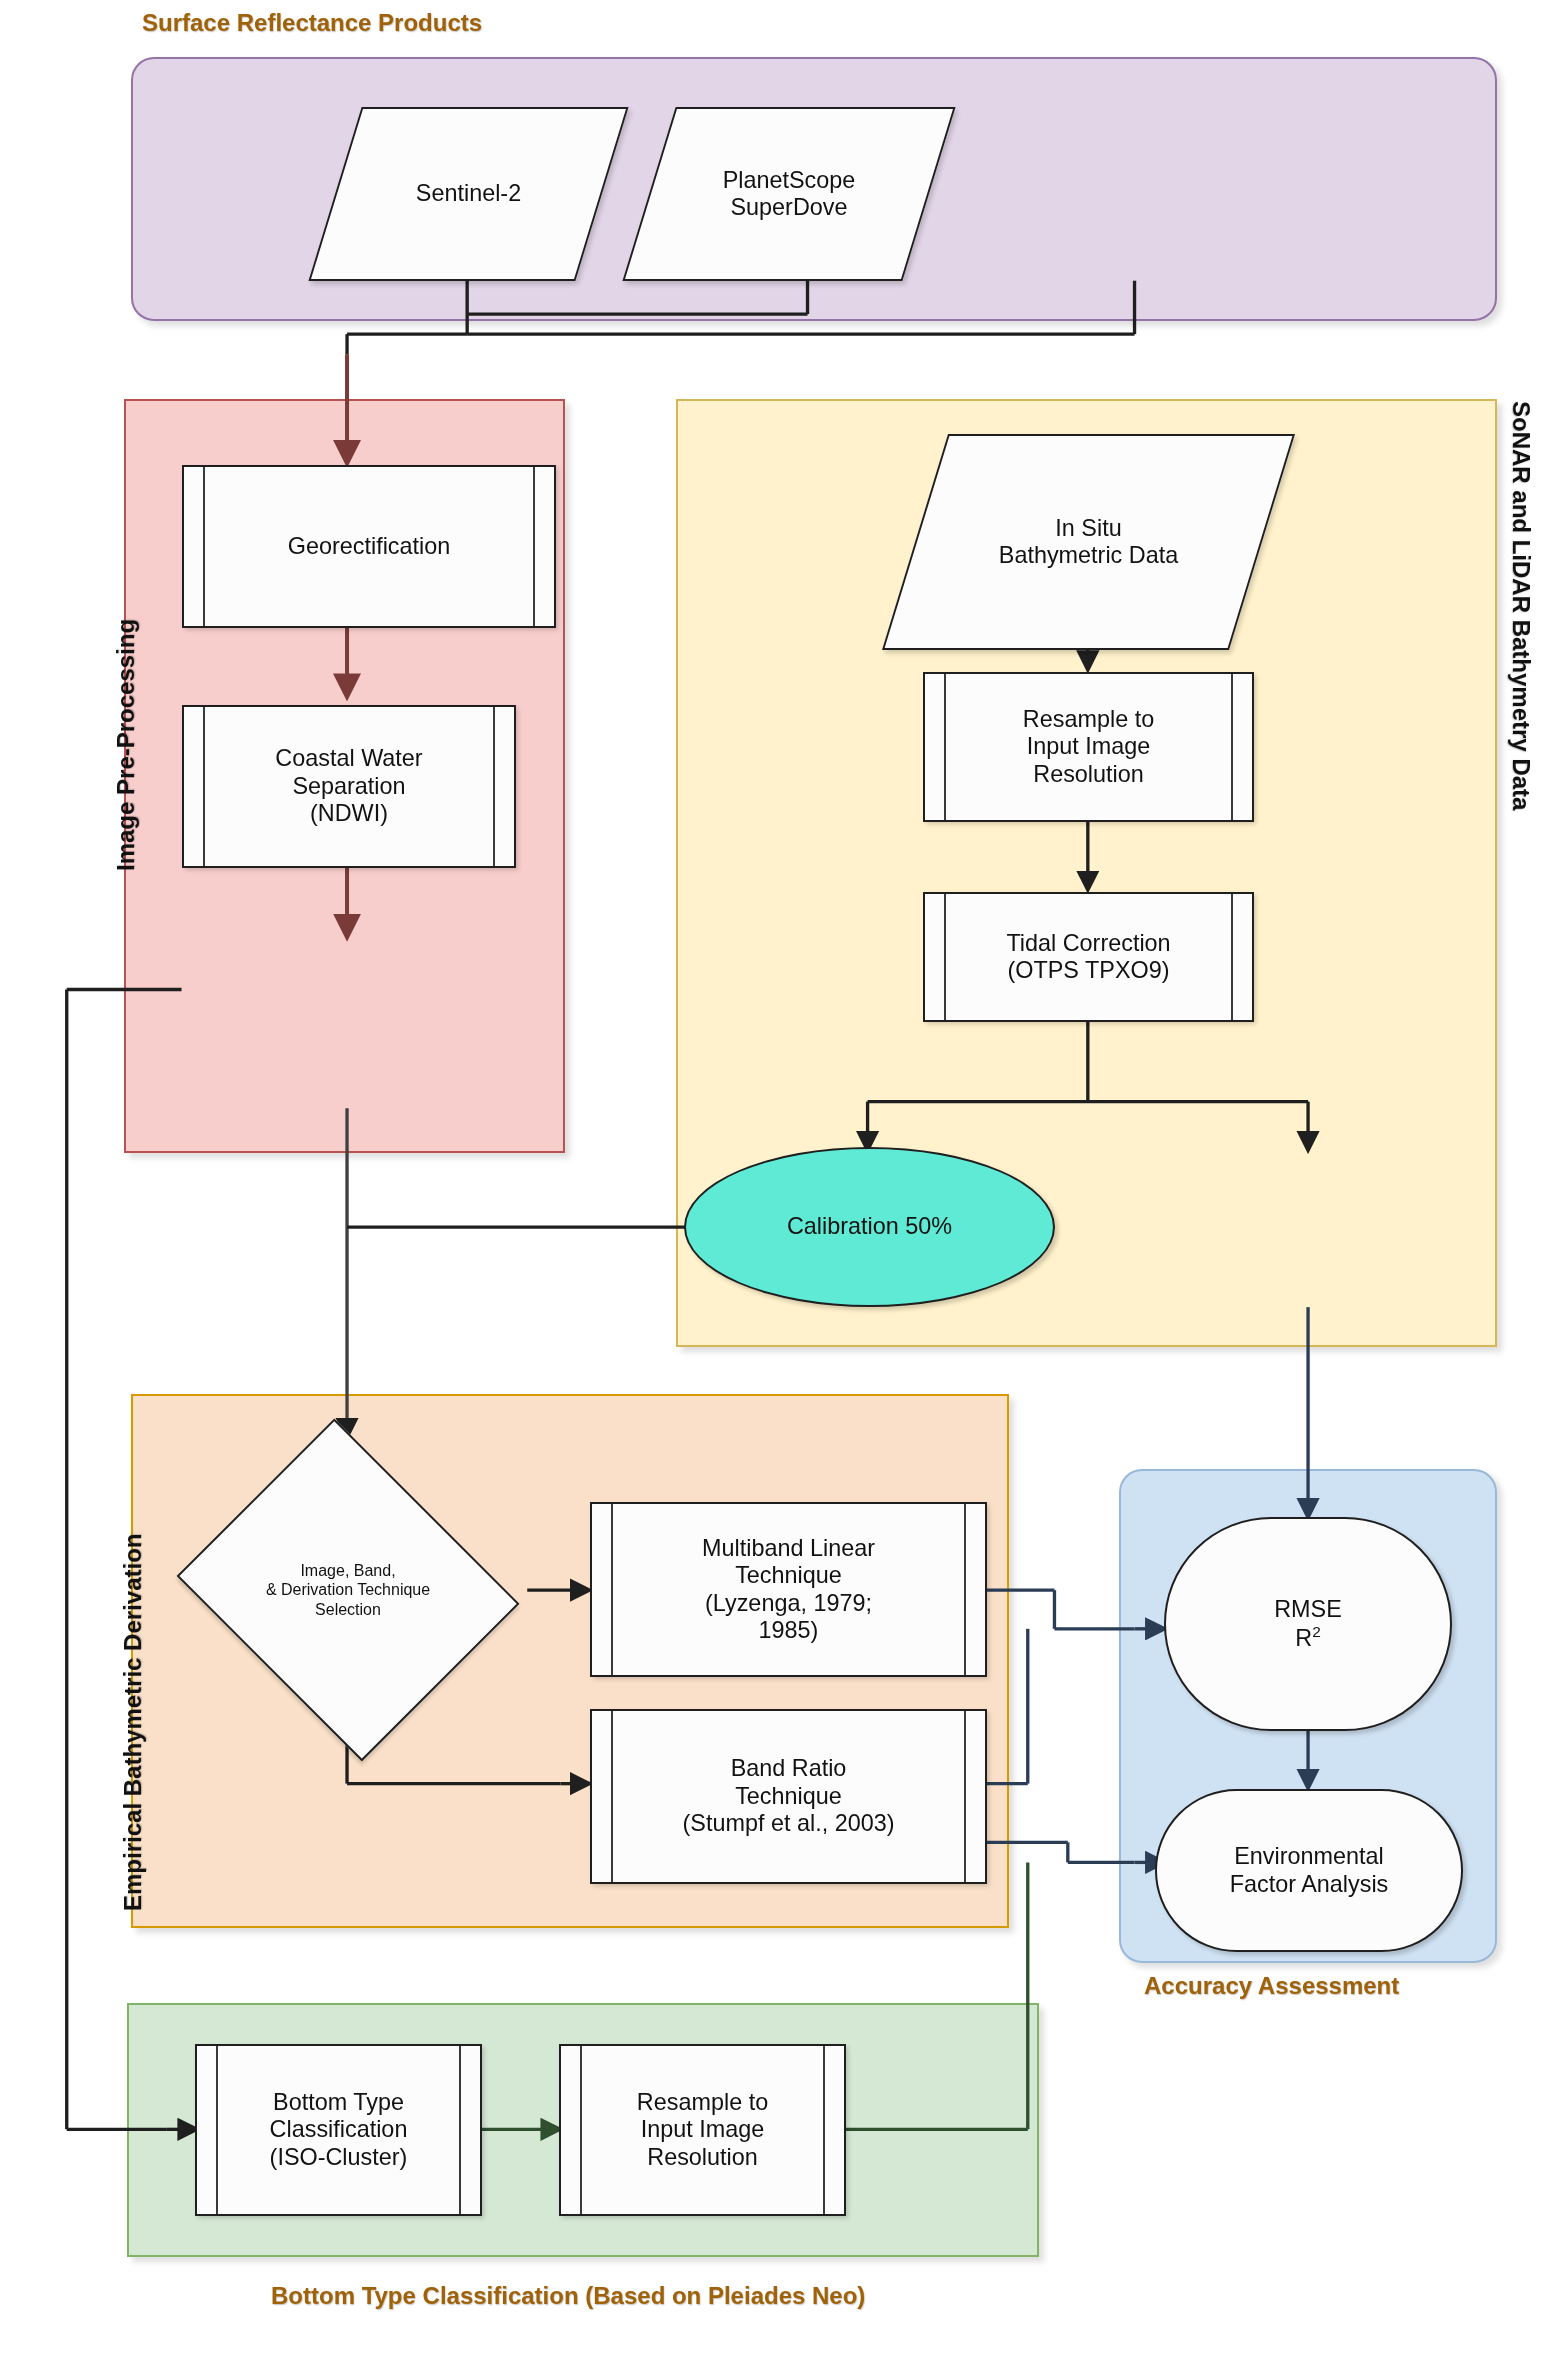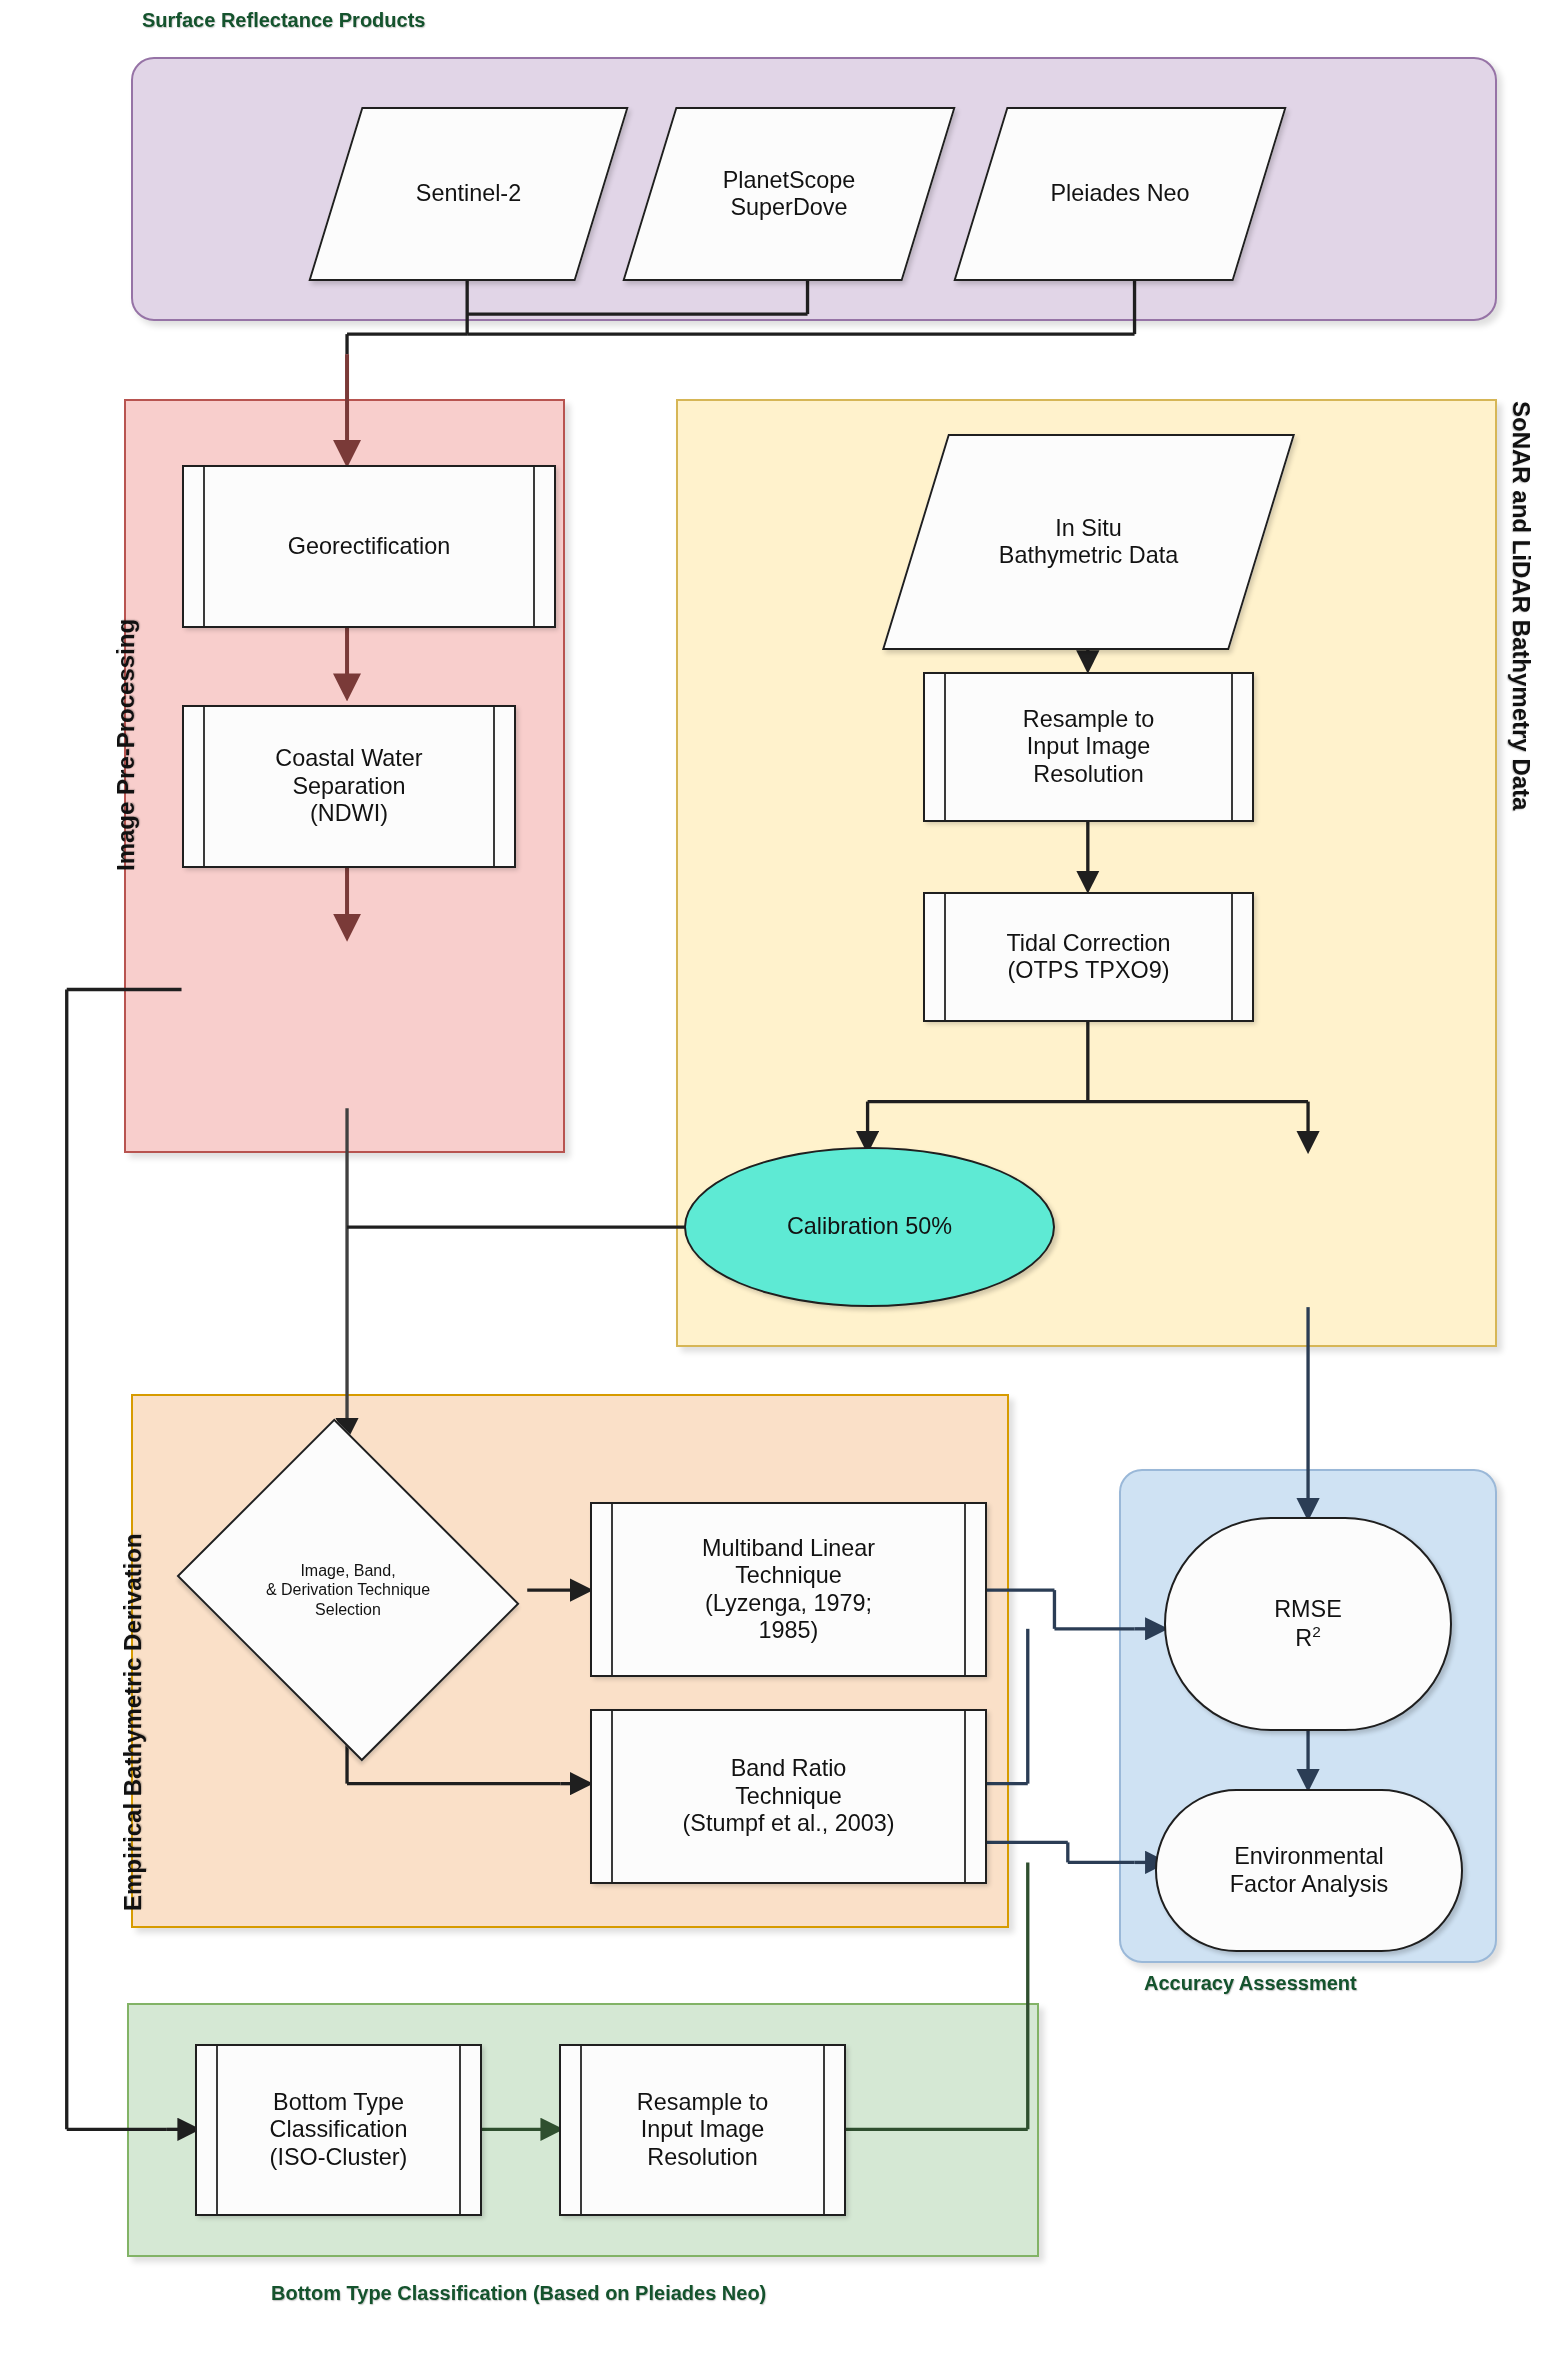--- a/index.html
+++ b/index.html
@@ -45,22 +45,22 @@
   }
   .group-green {
     background: #d5e8d4;
     border: 2px solid #82b366;
   }
 
   
   .title-h {
     position: absolute;
     font-weight: bold;
-    font-size: 20px;
-    color: #14532d;
+    font-size: 24px;
+    color: #a16207;
     white-space: nowrap;
     text-shadow: 0.7px 0.7px 1.3px rgba(0,0,0,0.25);
   }
   .title-v {
     position: absolute;
     font-weight: bold;
     font-size: 24px;
     color: #111111;
     white-space: nowrap;
     text-shadow: 0.7px 0.7px 1.3px rgba(0,0,0,0.25);
@@ -284,24 +284,20 @@
     <span class="skew"></span>
     <span class="lbl" style="white-space:pre-line;">Sentinel-2</span>
   </div>
 
   <div class="node para" style="left:649px; top:107px; width:280px; height:174px;">
     <span class="skew"></span>
     <span class="lbl" style="white-space:pre-line;">PlanetScope
 SuperDove</span>
   </div>
 
-  <div class="node para" style="left:980px; top:107px; width:280px; height:174px;">
-    <span class="skew"></span>
-    <span class="lbl" style="white-space:pre-line;">Pleiades Neo</span>
-  </div>
 
   <div class="node proc" style="left:182px; top:465px; width:374px; height:163px;">
     <span class="lbl" style="white-space:pre-line;">Georectification</span>
   </div>
 
   <div class="node proc" style="left:182px; top:705px; width:334px; height:163px;">
     <span class="lbl" style="white-space:pre-line;">Coastal Water
 Separation
 (NDWI)</span>
   </div>

